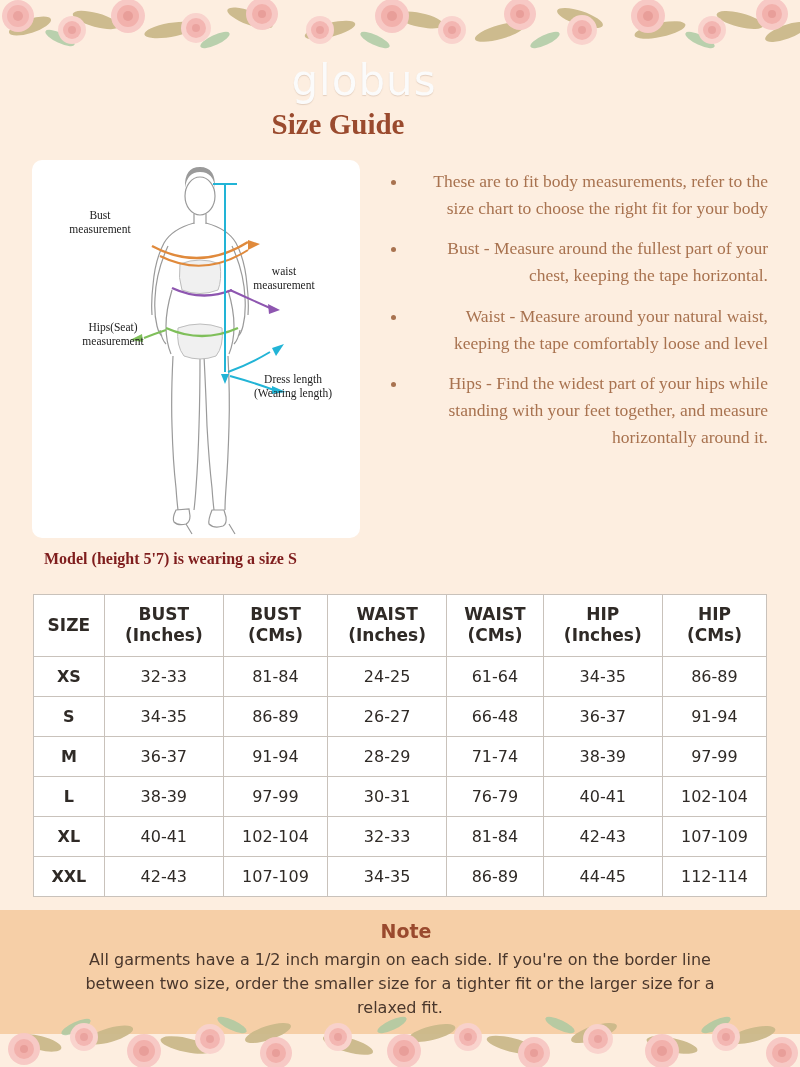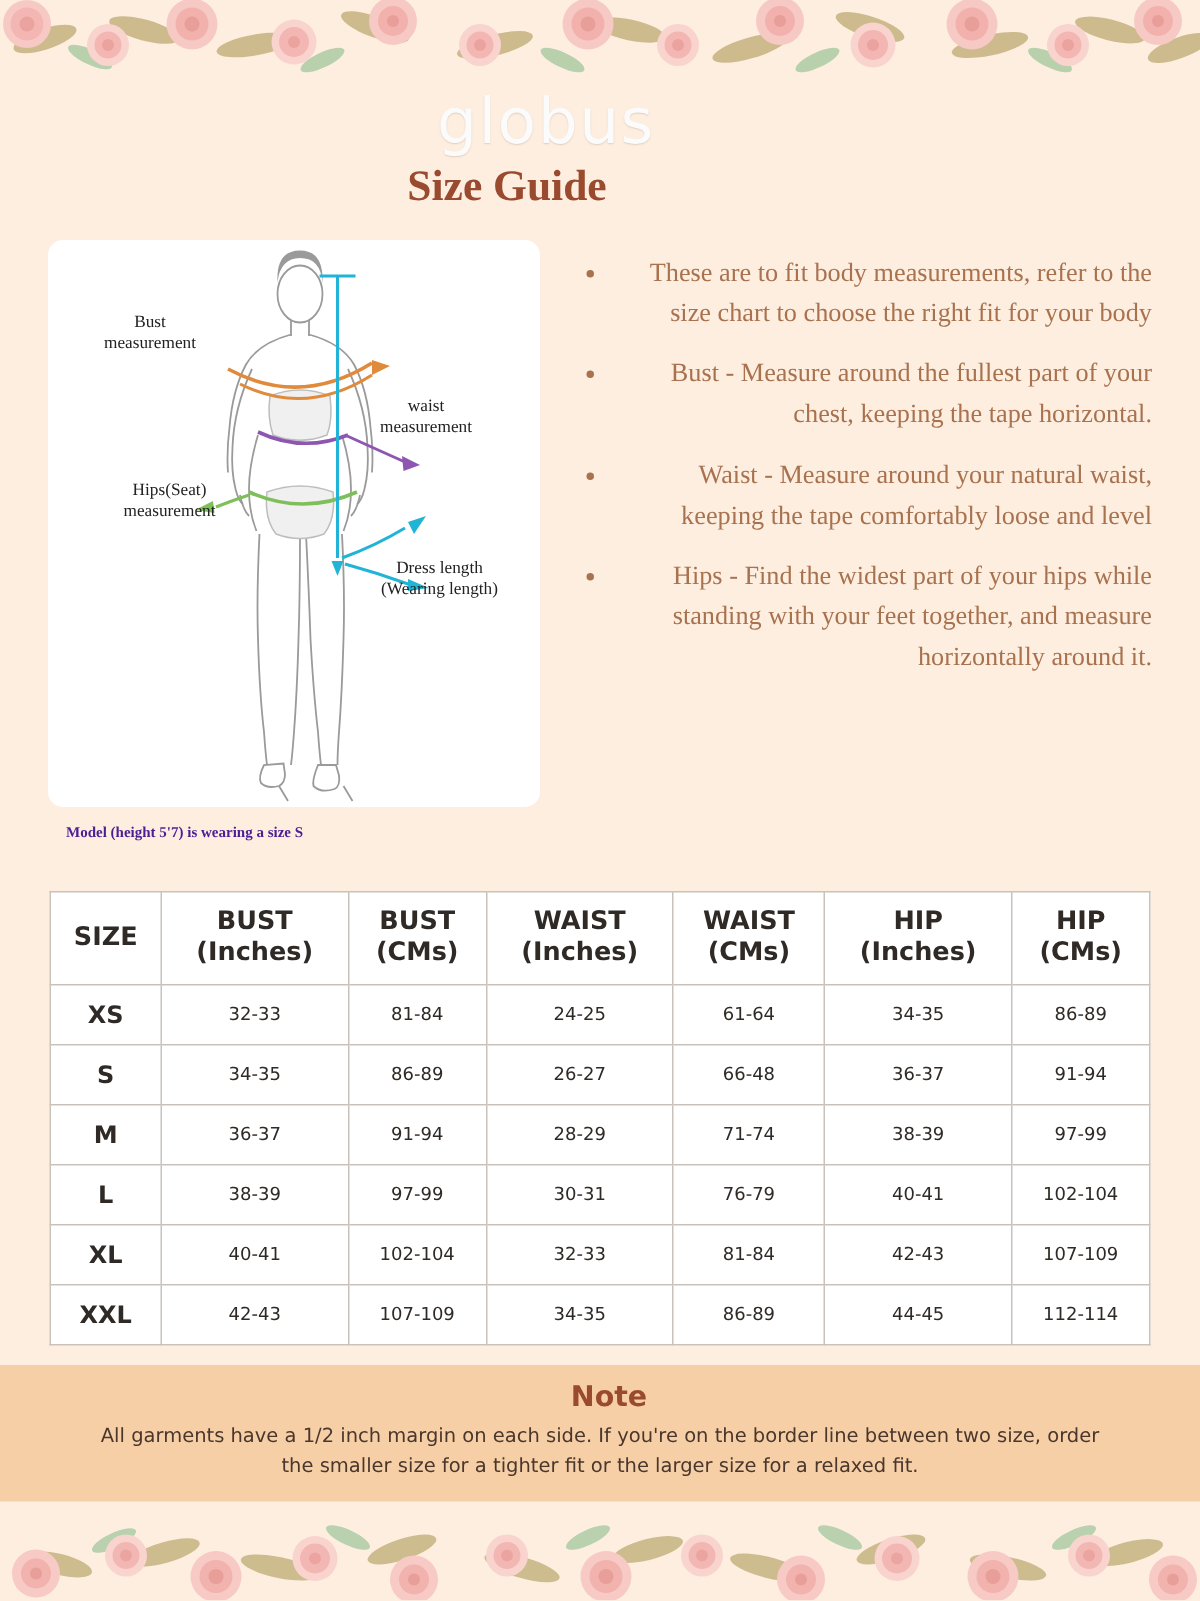--- a/index.html
+++ b/index.html
@@ -85,23 +85,23 @@
     line-height: 1.55;
     margin-bottom: 13px;
     text-align: right;
   }
   .bullets li::marker { color: #a8724f; }
 
   .model-note {
     position: absolute;
     top: 550px;
     left: 44px;
-    font-size: 10px;
+    font-size: 16px;
     font-weight: bold;
-    color: #4c1d95;
+    color: #7f1d1d;
   }
 
   
   table.size-table {
     position: absolute;
     top: 594px;
     left: 33px;
     width: 734px;
     border-collapse: collapse;
     background: #fff;
@@ -113,21 +113,21 @@
     text-align: center;
     color: #2f2a26;
   }
   table.size-table th {
     font-size: 17px;
     font-weight: bold;
     padding: 9px 4px;
     line-height: 1.25;
   }
   table.size-table td {
-    font-size: 12px;
+    font-size: 16px;
     padding: 10px 4px;
   }
   table.size-table td:first-child {
     font-weight: bold;
     font-size: 16px;
   }
   .th-line2 { display: block; }
 
   
   .note-box {
@@ -142,21 +142,21 @@
   }
   .note-title {
     color: #9a4a2e;
     font-weight: bold;
     font-size: 19px;
     margin-bottom: 6px;
     margin-left: 12px;
   }
   .note-text {
     color: #4a372c;
-    font-size: 13px;
+    font-size: 16px;
     line-height: 1.5;
     padding: 0 60px;
   }
 
   
   .fig-label {
     position: absolute;
     font-size: 11.5px;
     color: #222;
     font-family: "Liberation Serif", serif;

